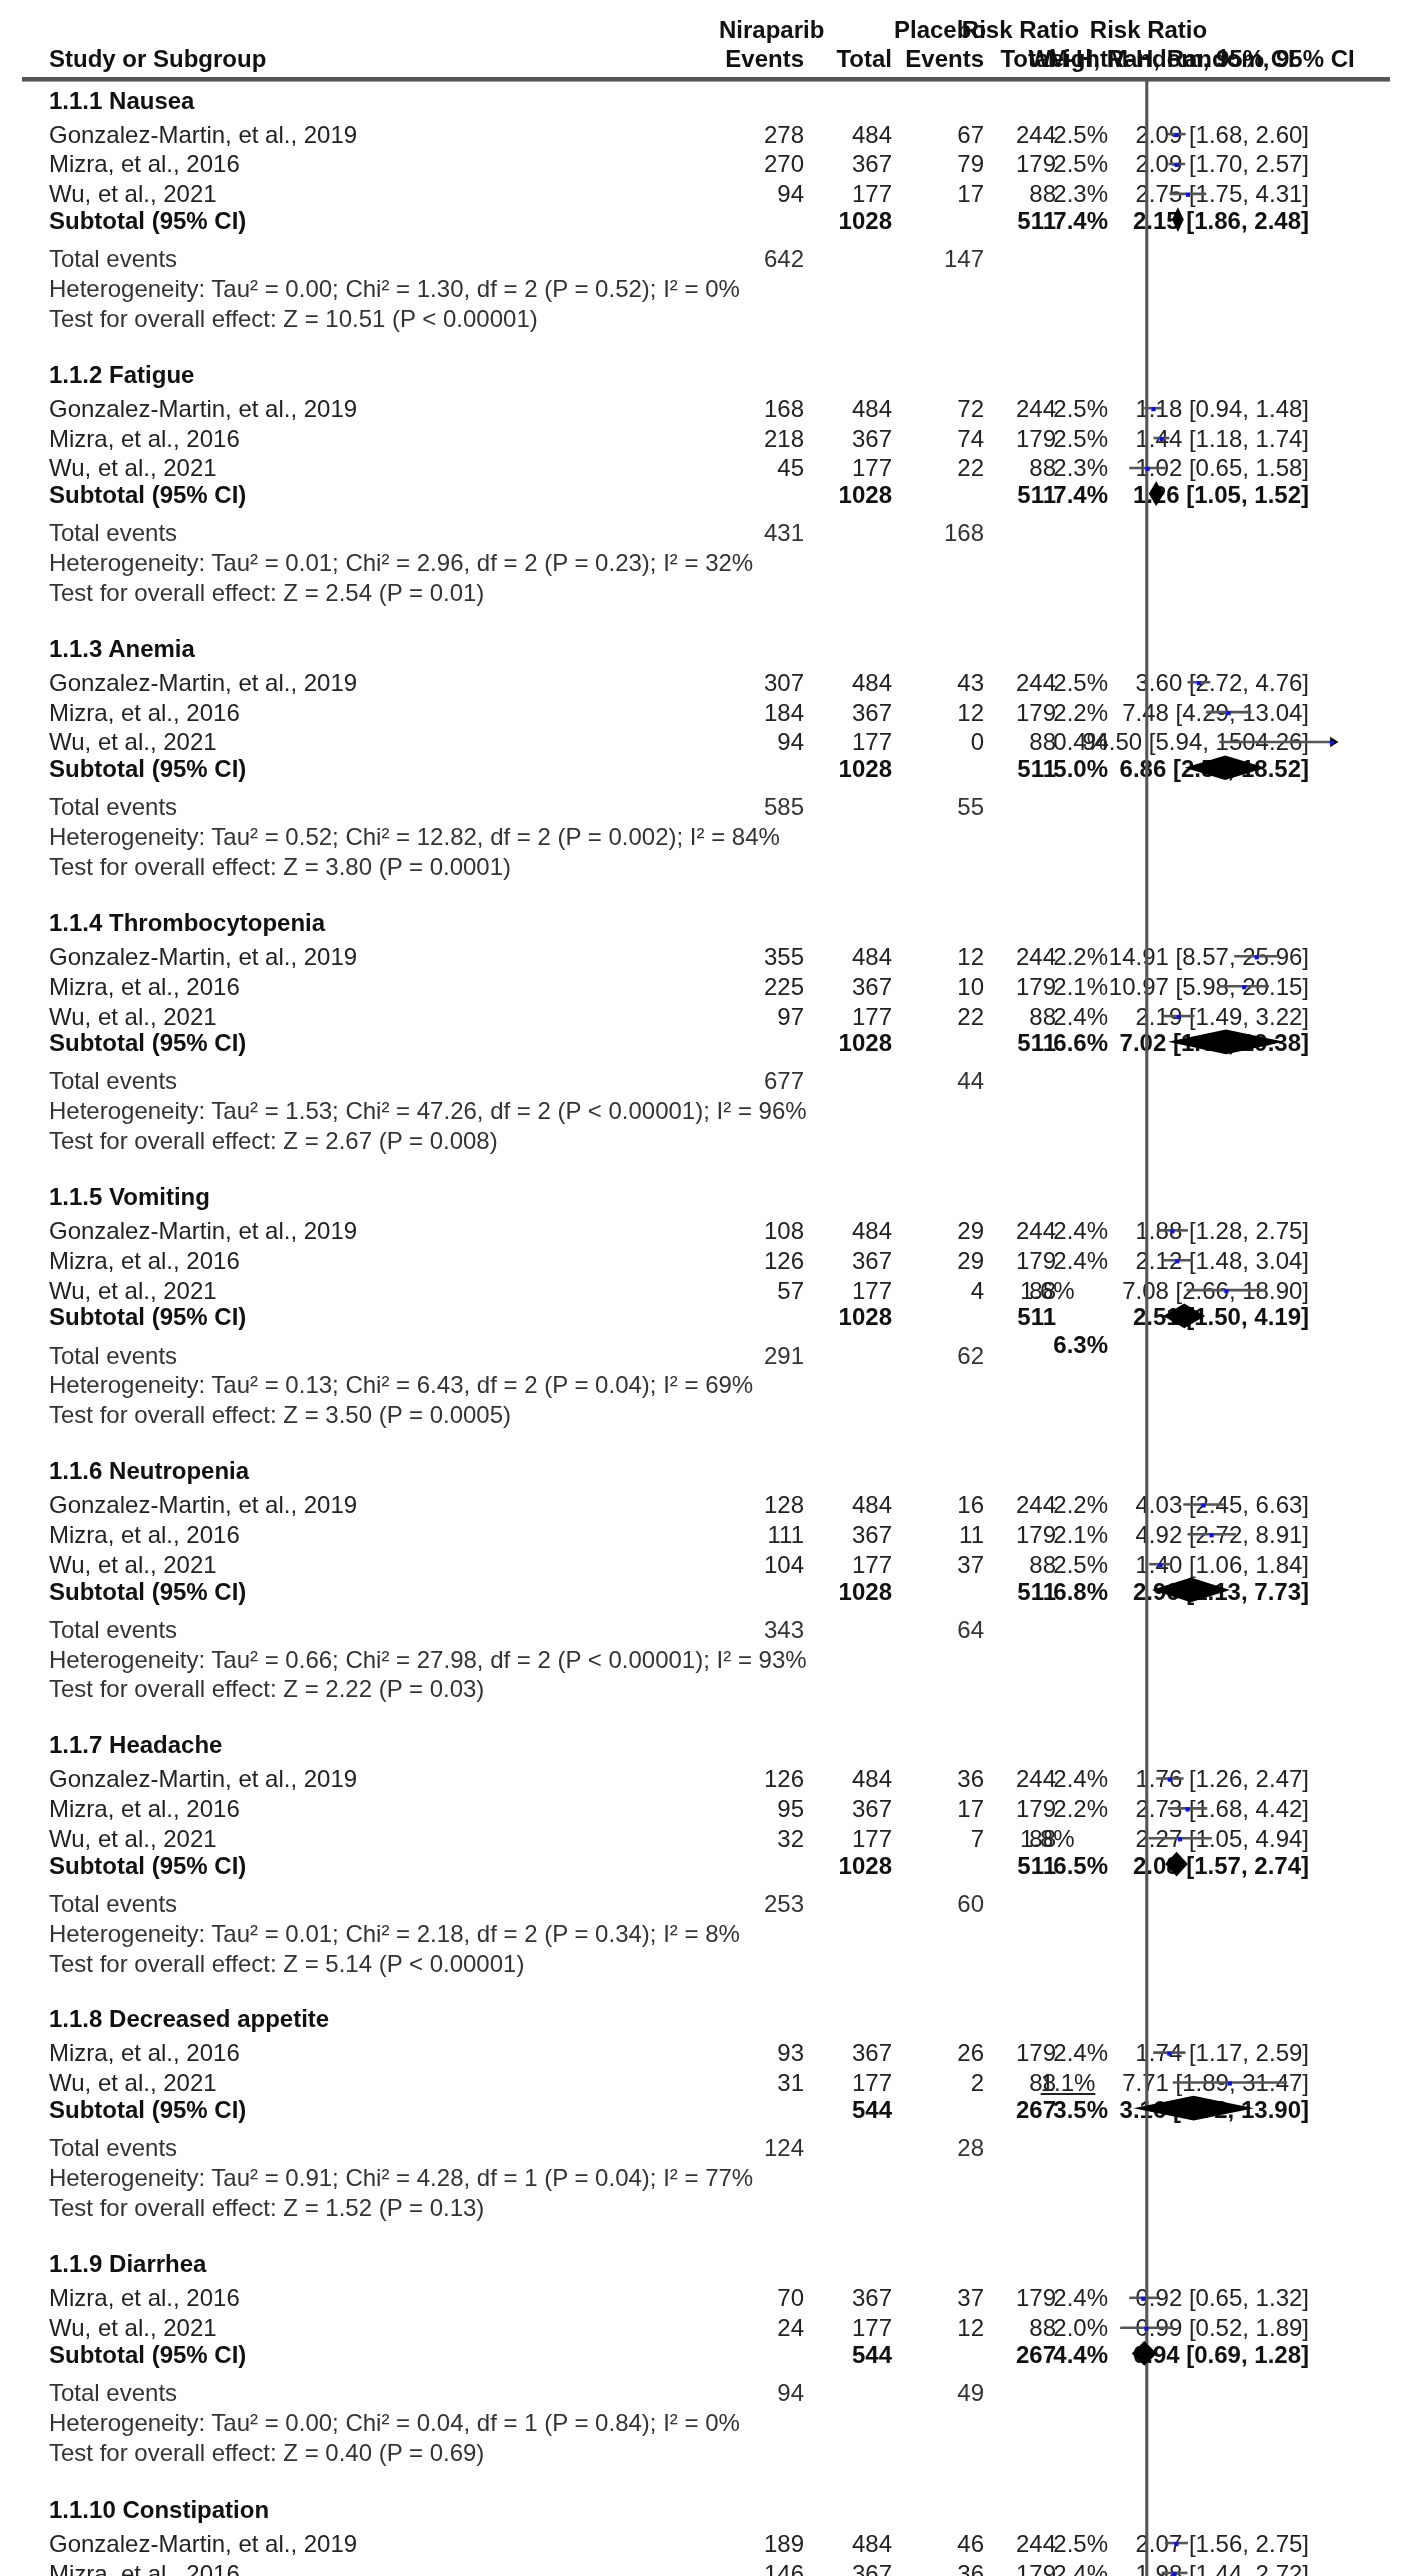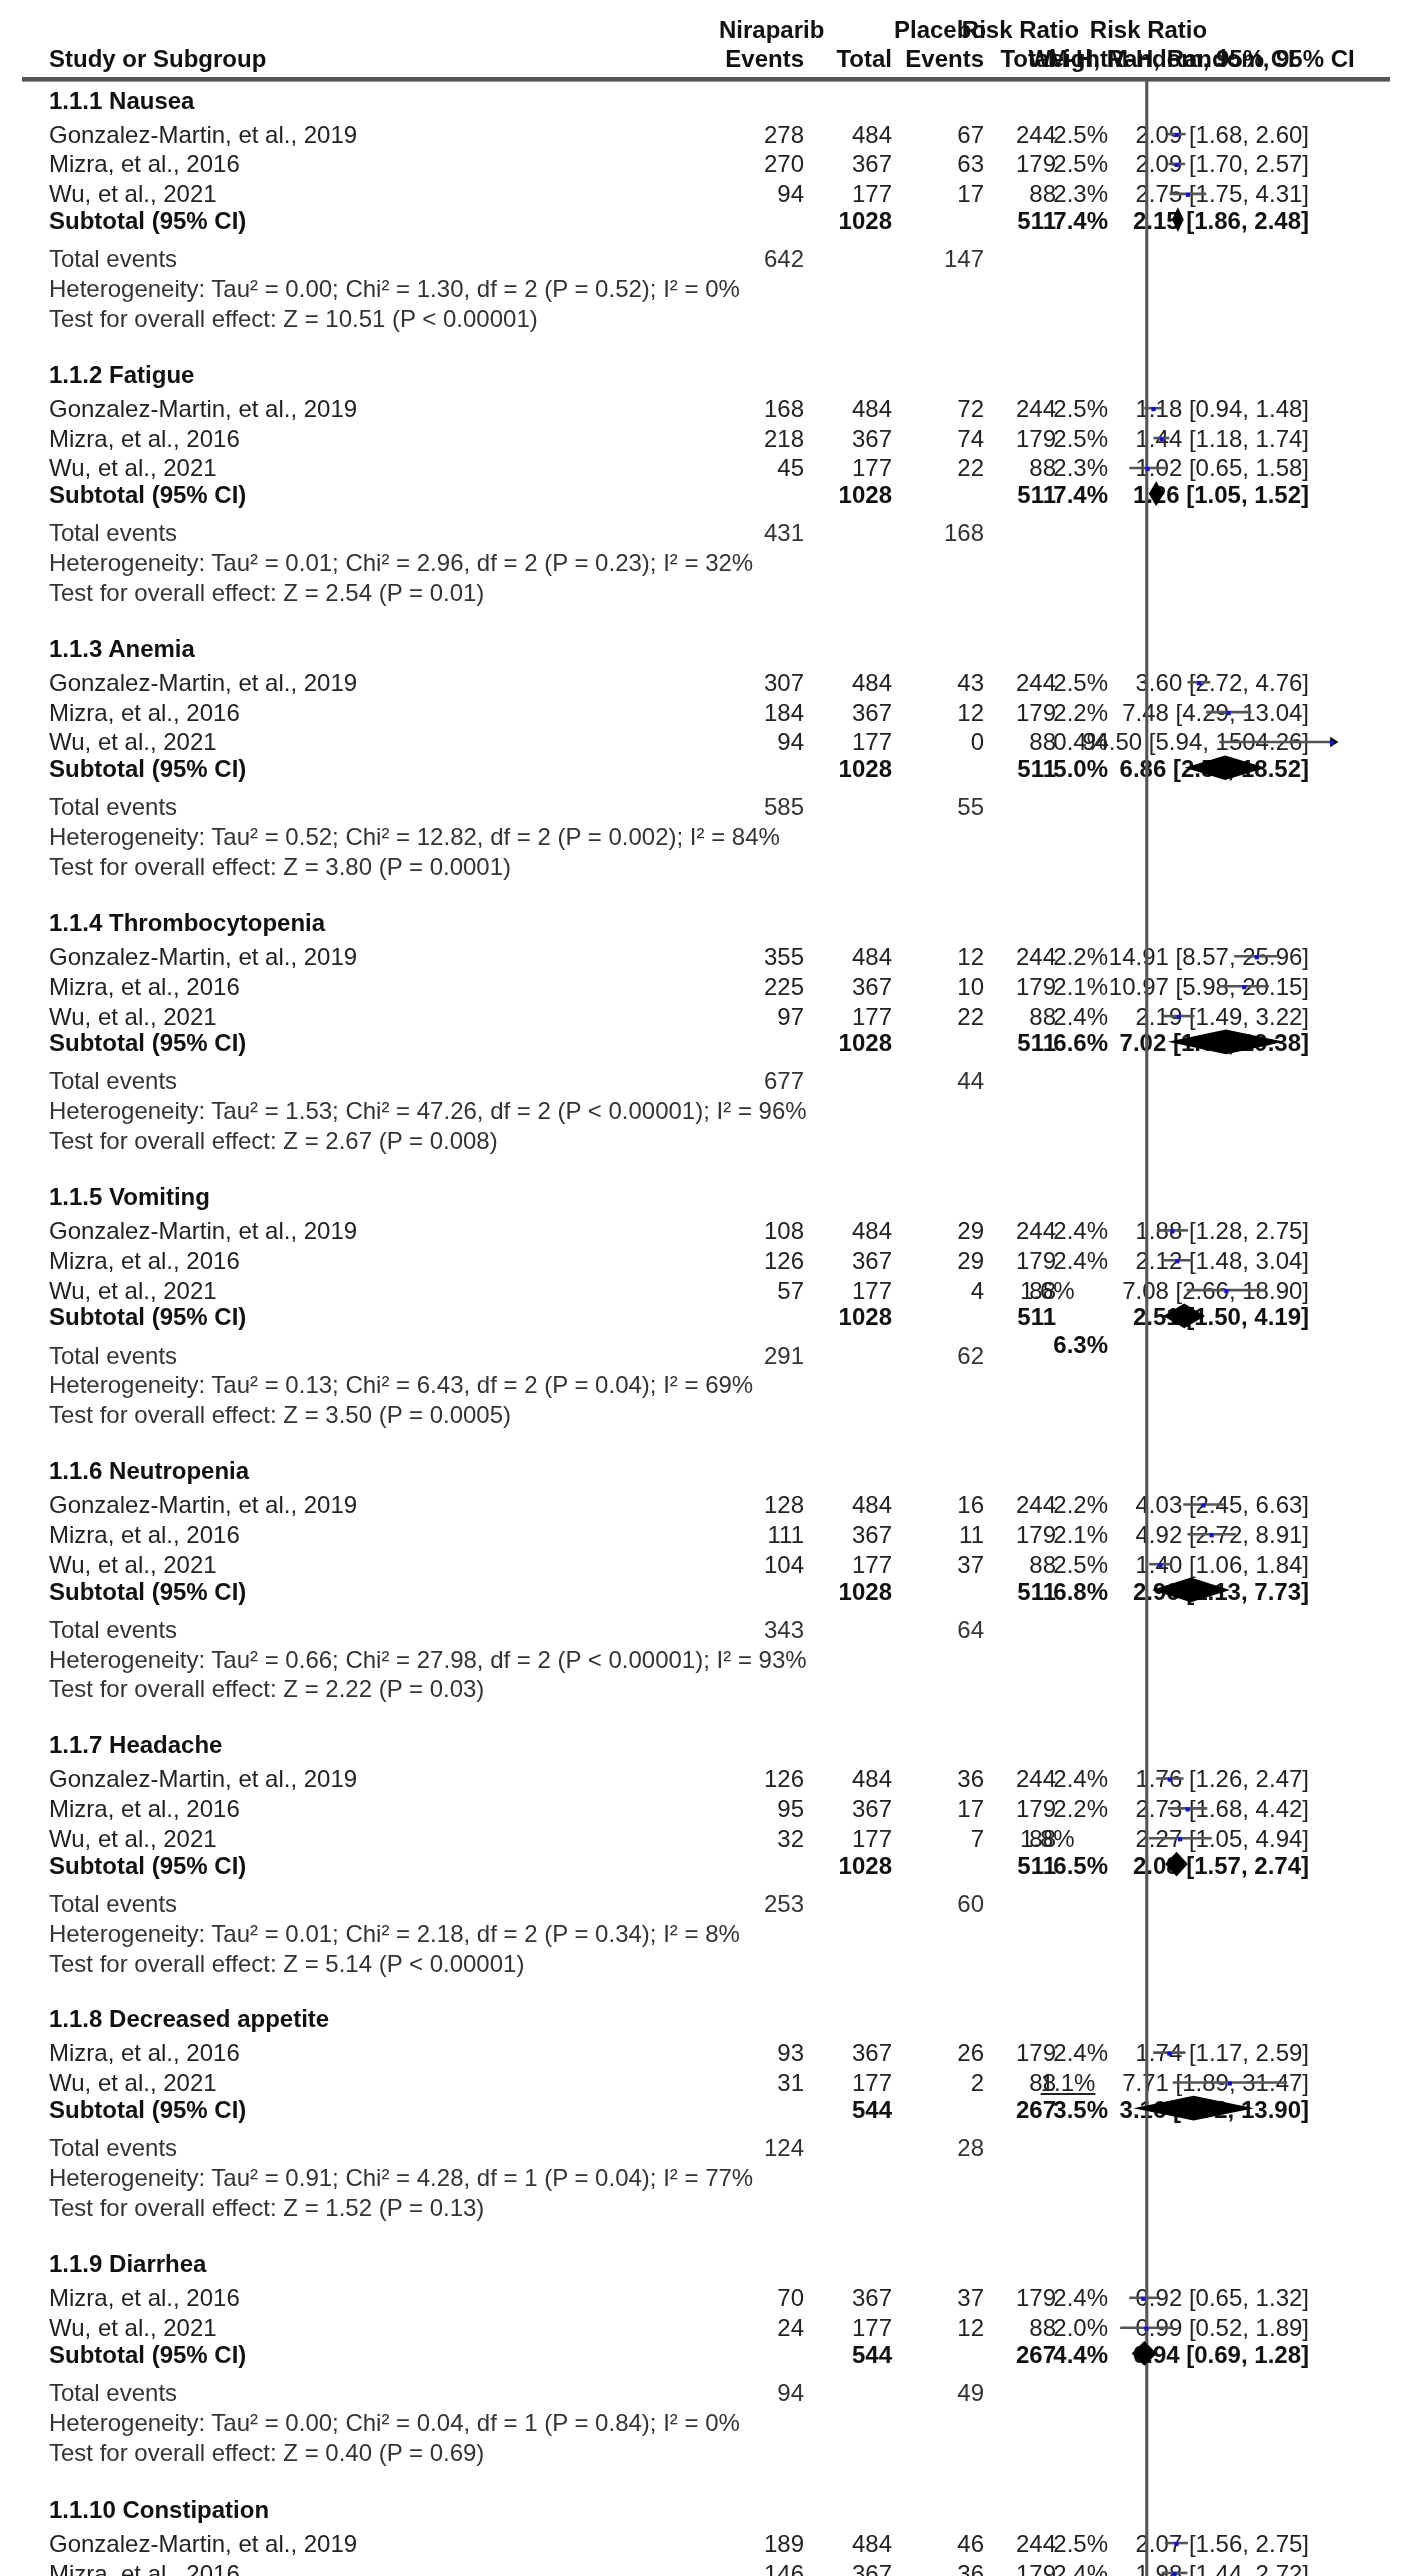--- a/index.html
+++ b/index.html
@@ -53,21 +53,21 @@
         <div class="c nt">484</div>
         <div class="c pe">67</div>
         <div class="c pt">244</div>
         <div class="c w" style="left:1020px; width:88px; text-align:right;">2.5%</div>
         <div class="c " style="left:876px; width:433px; text-align:right;">2.09 [1.68, 2.60]</div>
       </div>
       <div class="row" style="top: 150px;">
         <div class="c study">Mizra, et al., 2016</div>
         <div class="c ne">270</div>
         <div class="c nt">367</div>
-        <div class="c pe">63</div>
+        <div class="c pe">79</div>
         <div class="c pt">179</div>
         <div class="c w" style="left:1020px; width:88px; text-align:right;">2.5%</div>
         <div class="c " style="left:876px; width:433px; text-align:right;">2.09 [1.70, 2.57]</div>
       </div>
       <div class="row" style="top: 180px;">
         <div class="c study">Wu, et al., 2021</div>
         <div class="c ne">94</div>
         <div class="c nt">177</div>
         <div class="c pe">17</div>
         <div class="c pt">88</div>

